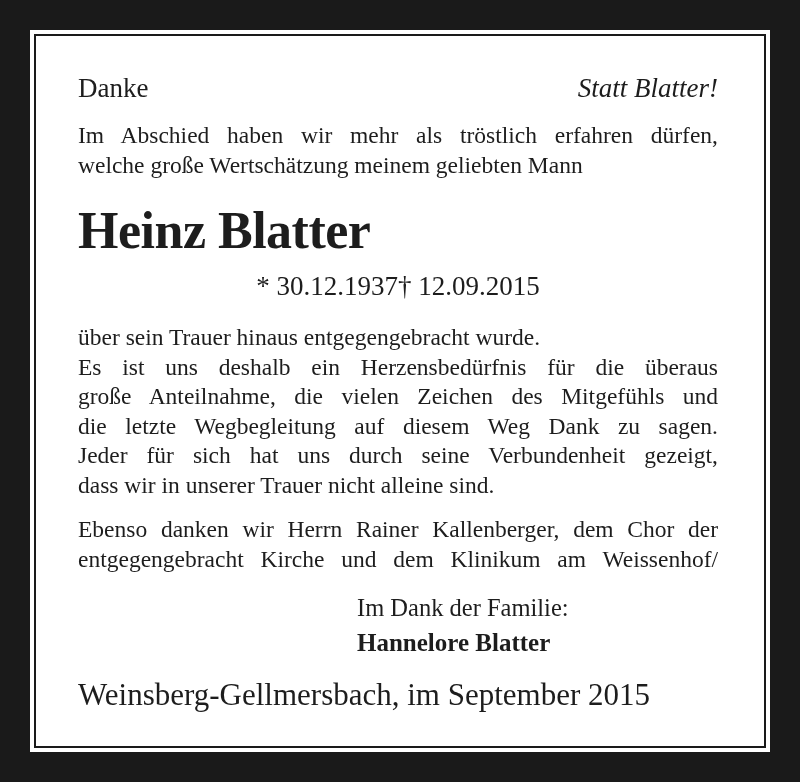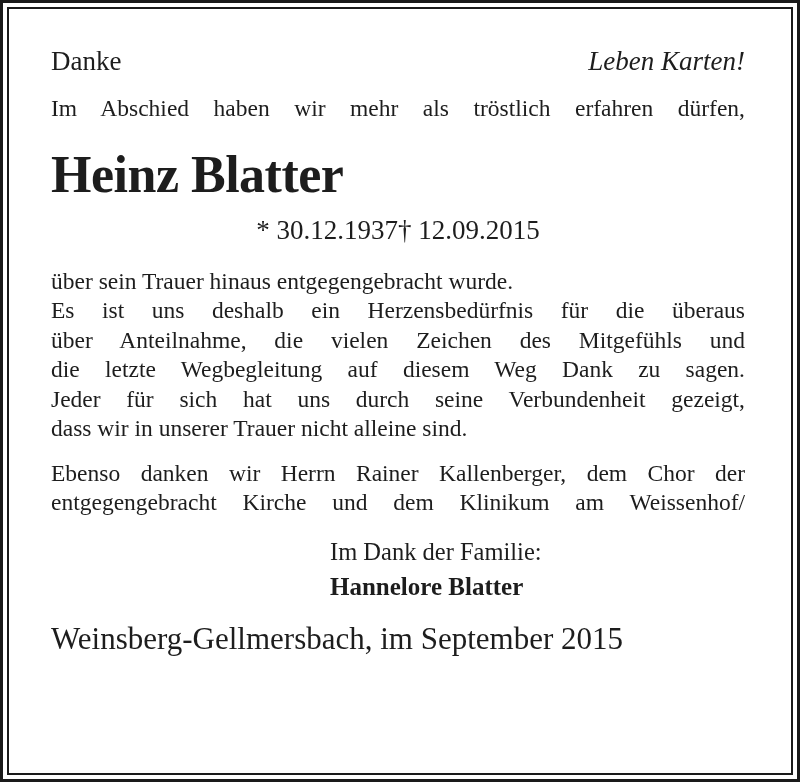--- a/index.html
+++ b/index.html
@@ -8,21 +8,21 @@
     width: 800px;
     height: 782px;
     background: #161616;
     overflow: hidden;
   }
   .outer-frame {
     box-sizing: border-box;
     width: 800px;
     height: 782px;
     background: #1a1a1a;
-    padding: 3px;
+    padding: 30px;
   }
   .frame-gap {
     box-sizing: border-box;
     width: 100%;
     height: 100%;
     background: #ffffff;
     padding: 4px;
   }
   .card {
     box-sizing: border-box;
@@ -96,38 +96,39 @@
 </style>
 </head>
 <body>
 
 <div class="outer-frame">
   <div class="frame-gap">
     <div class="card">
 
       <div class="header-row">
         <div class="header-left">Danke</div>
-        <div class="header-right">Leben Karten!</div>
+        <div class="header-right">Statt Blatter!</div>
       </div>
 
       <div class="para intro">
         <div class="jline">Im Abschied haben wir mehr als tröstlich erfahren dürfen,</div>
+        <div class="nline">welche große Wertschätzung meinem geliebten Mann</div>
       </div>
 
       <div class="deceased-name">Heinz Blatter</div>
 
       <div class="dates-row">
         <span>* 30.12.1937</span>
         <span>† 12.09.2015</span>
       </div>
 
       <div class="para main-para">
         <div class="nline">über sein Trauer hinaus entgegengebracht wurde.</div>
         <div class="jline">Es ist uns deshalb ein Herzensbedürfnis für die überaus</div>
-        <div class="jline">über Anteilnahme, die vielen Zeichen des Mitgefühls und</div>
+        <div class="jline">große Anteilnahme, die vielen Zeichen des Mitgefühls und</div>
         <div class="jline">die letzte Wegbegleitung auf diesem Weg Dank zu sagen.</div>
         <div class="jline">Jeder für sich hat uns durch seine Verbundenheit gezeigt,</div>
         <div class="nline">dass wir in unserer Trauer nicht alleine sind.</div>
       </div>
 
       <div class="para thanks-para">
         <div class="jline">Ebenso danken wir Herrn Rainer Kallenberger, dem Chor der</div>
         <div class="jline">entgegengebracht Kirche und dem Klinikum am Weissenhof/</div>
       </div>
 

